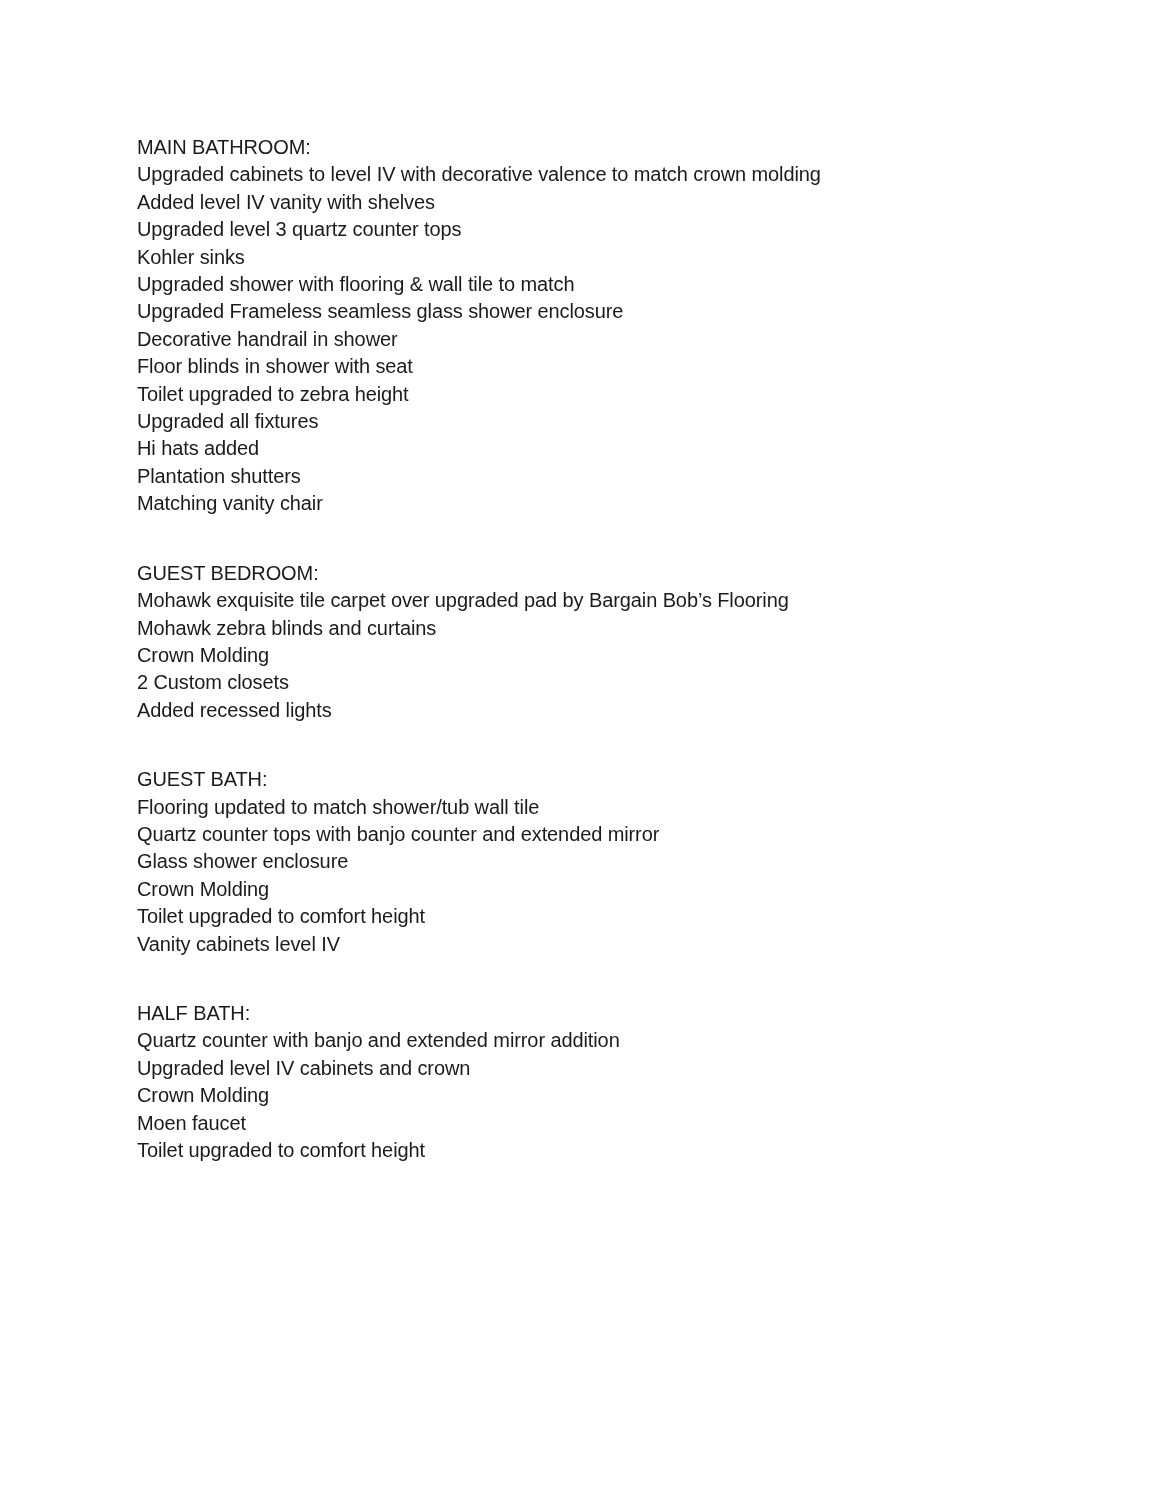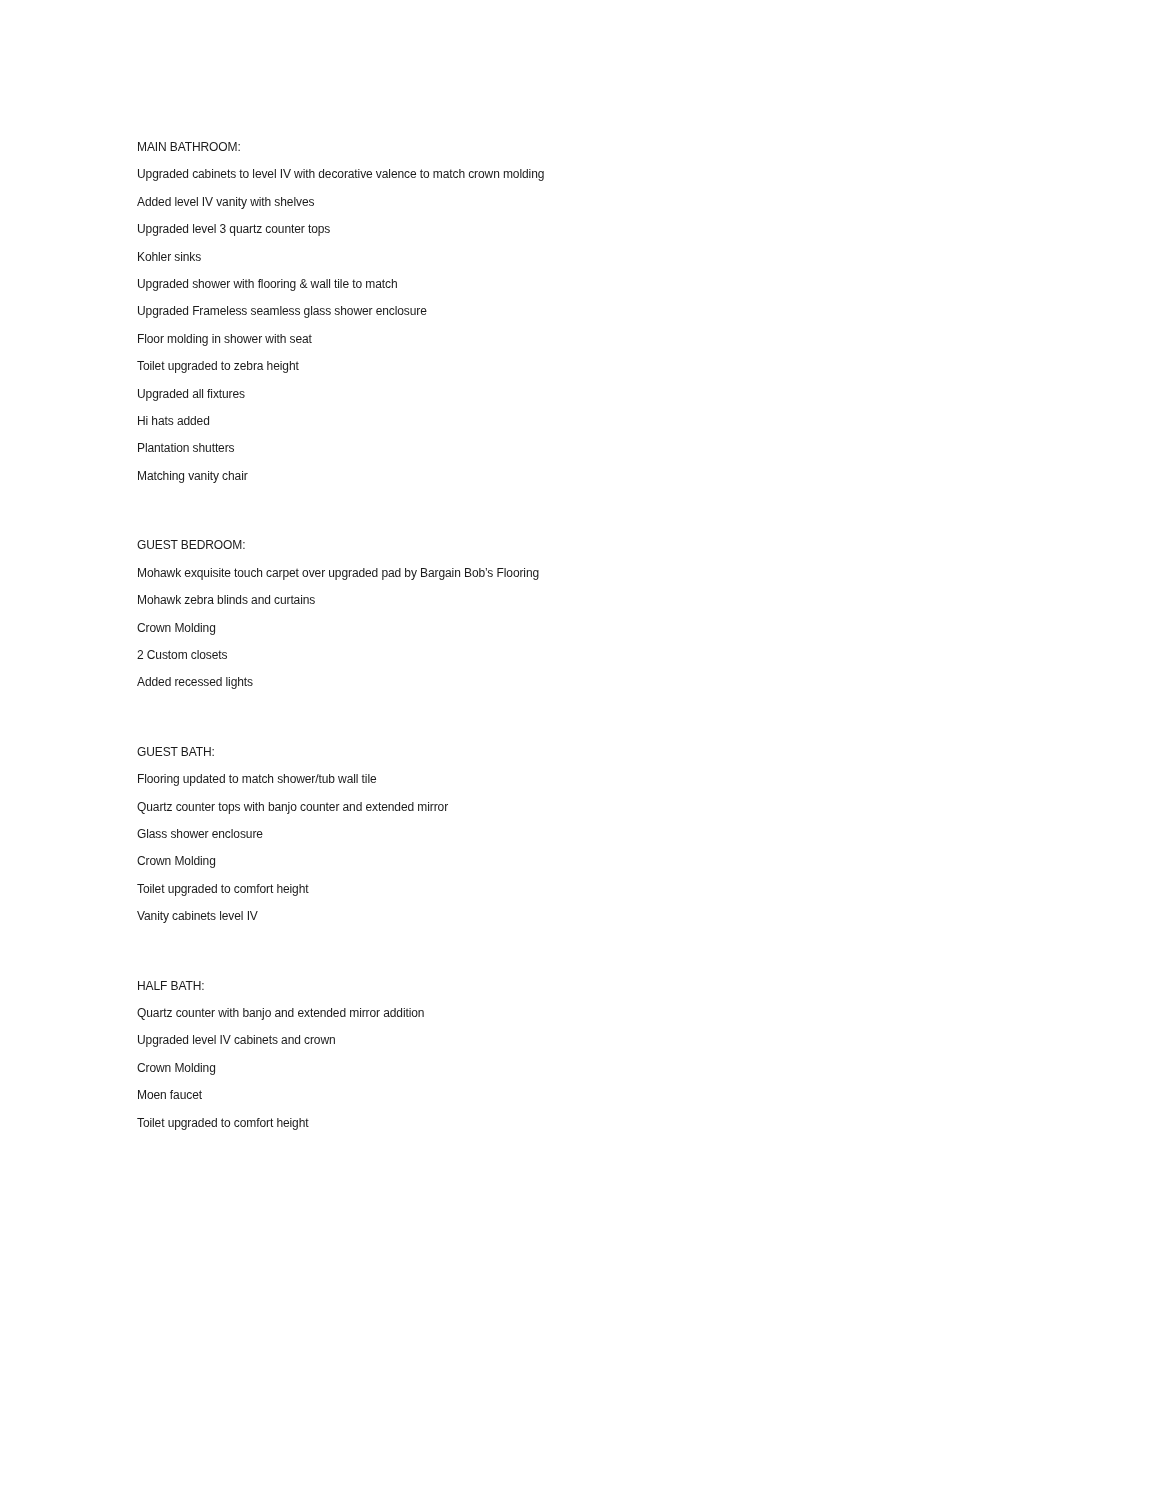--- a/index.html
+++ b/index.html
@@ -22,21 +22,21 @@
     height: 1500px;
     background: #ffffff;
     box-sizing: border-box;
     padding: 134px 100px 0 137px;
   }
   .doc-section {
     margin: 0 0 42px 0;
   }
   .doc-section p {
     margin: 0;
-    font-size: 12px;
+    font-size: 20px;
     line-height: 27.4px;
     color: #1b1b1b;
     letter-spacing: -0.1px;
     white-space: pre;
   }
   .doc-section p.heading {
     
     font-weight: 400;
   }
 </style>
@@ -46,31 +46,32 @@
 <main class="page">
   <div id="sections-container">
   <section class="doc-section">
     <p class="heading">MAIN BATHROOM:</p>
   <p>Upgraded cabinets to level IV with decorative valence to match crown molding</p>
         <p>Added level IV vanity with shelves</p>
         <p>Upgraded level 3 quartz counter tops</p>
         <p>Kohler sinks</p>
         <p>Upgraded shower with flooring &amp; wall tile to match</p>
         <p>Upgraded Frameless seamless glass shower enclosure</p>
-        <p>Floor molding in shower with seat</p>
+        <p>Decorative handrail in shower</p>
+        <p>Floor blinds in shower with seat</p>
         <p>Toilet upgraded to zebra height</p>
         <p>Upgraded all fixtures</p>
         <p>Hi hats added</p>
         <p>Plantation shutters</p>
         <p>Matching vanity chair</p>
       </section>
 
   <section class="doc-section">
     <p class="heading">GUEST BEDROOM:</p>
-  <p>Mohawk exquisite touch carpet over upgraded pad by Bargain Bob’s Flooring</p>
+  <p>Mohawk exquisite tile carpet over upgraded pad by Bargain Bob’s Flooring</p>
         <p>Mohawk zebra blinds and curtains</p>
         <p>Crown Molding</p>
         <p>2 Custom closets</p>
         <p>Added recessed lights</p>
       </section>
 
   <section class="doc-section">
     <p class="heading">GUEST BATH:</p>
   <p>Flooring updated to match shower/tub wall tile</p>
         <p>Quartz counter tops with banjo counter and extended mirror</p>

